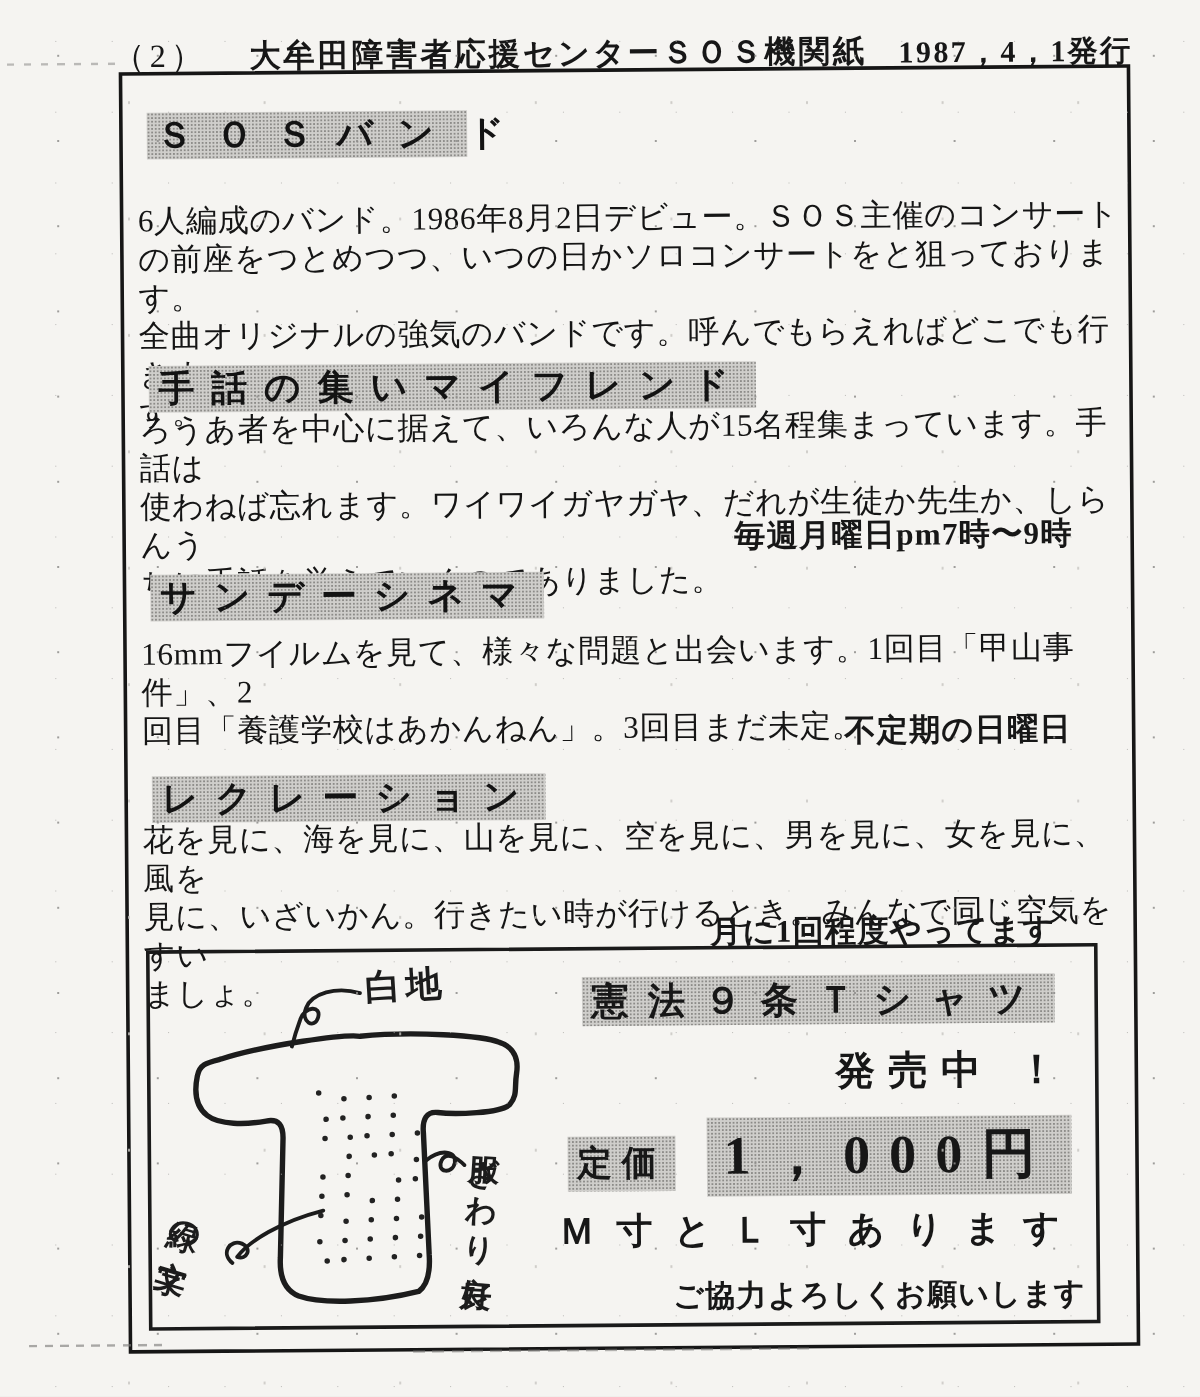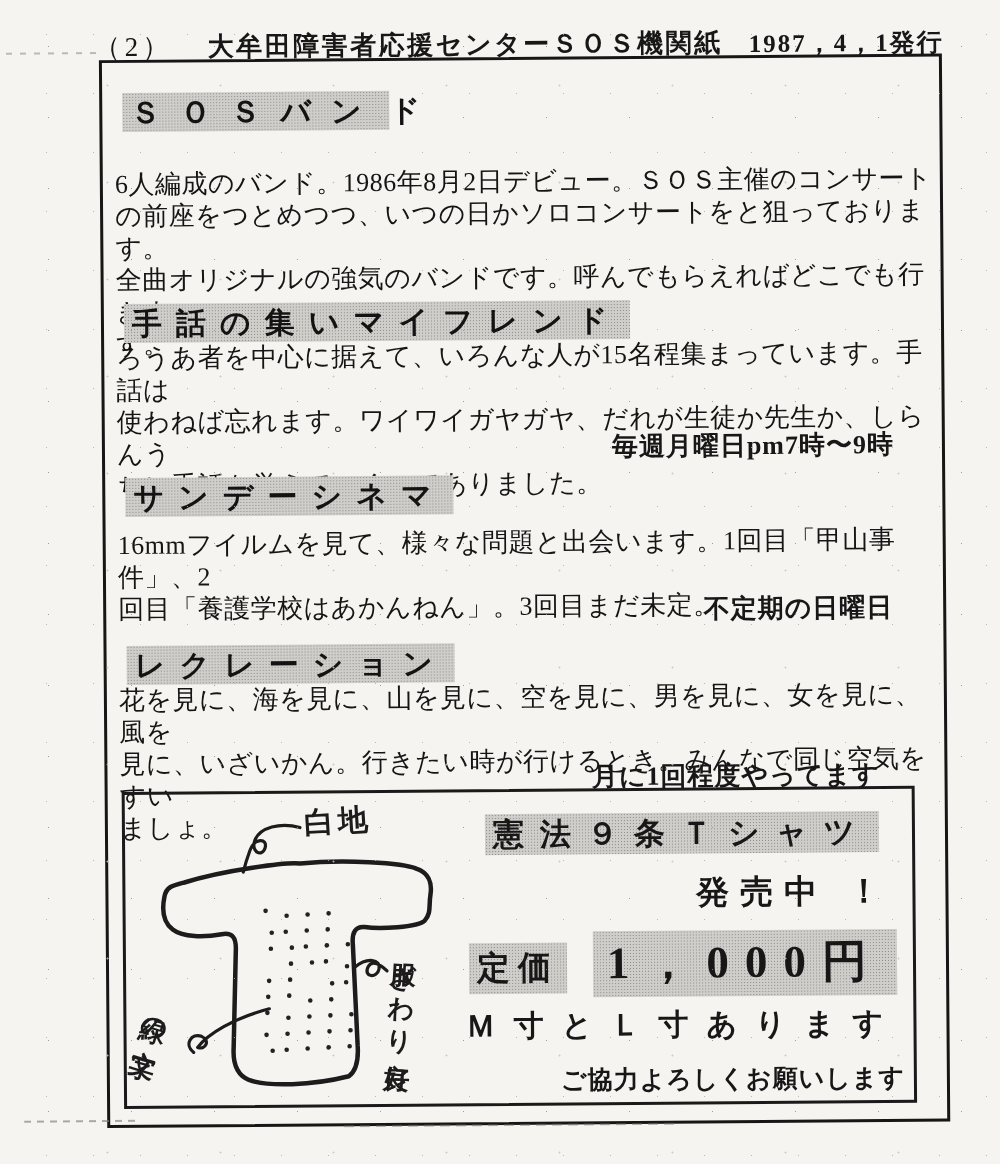--- a/index.html
+++ b/index.html
@@ -49,21 +49,21 @@
   .lbl{position:absolute;font-weight:bold;color:#1c1c1c;}
   .lbl-top{left:176px;top:6px;font-size:30px;letter-spacing:4px;transform:rotate(-3deg);}
   .lbl-right{left:255px;top:148px;font-size:26px;writing-mode:vertical-rl;text-orientation:upright;letter-spacing:3px;transform:rotate(4deg);}
   .lbl-left{left:10px;top:202px;font-size:26px;writing-mode:vertical-rl;text-orientation:upright;letter-spacing:2px;transform:rotate(17deg);}
   .adcol{left:455px;top:792px;width:450px;height:305px;}
   .adtitle{left:0;top:22px;width:100%;text-align:center;font-size:31px;font-weight:bold;letter-spacing:16px;
            font-family:"Liberation Sans","DejaVu Sans",sans-serif;}
   .adstatus{left:0;top:80px;width:100%;text-align:right;padding-right:16px;box-sizing:border-box;
             font-size:33px;font-weight:bold;letter-spacing:11px;}
   .adprice{left:0;top:140px;width:100%;display:flex;justify-content:center;align-items:baseline;gap:26px;}
-  .plabel{font-size:33px;font-weight:bold;letter-spacing:8px;}
+  .plabel{font-size:29px;font-weight:bold;letter-spacing:8px;}
   .pvalue{font-size:45px;font-weight:bold;letter-spacing:16px;padding:2px 14px 4px;}
   .adsizes{left:0;top:214px;width:100%;text-align:center;font-size:30px;font-weight:bold;letter-spacing:18px;}
   .adfooter{left:0;top:272px;width:100%;text-align:right;padding-right:4px;box-sizing:border-box;
             font-size:25px;font-weight:bold;letter-spacing:1px;}
   .artifact-dash{
     left:20px;top:1117px;width:115px;height:2px;opacity:.65;
     background:repeating-linear-gradient(90deg,#7f7e7c 0 7px,transparent 7px 13px);
   }
   .artifact-dash2{
     left:340px;top:1124px;width:330px;height:2px;opacity:.5;

